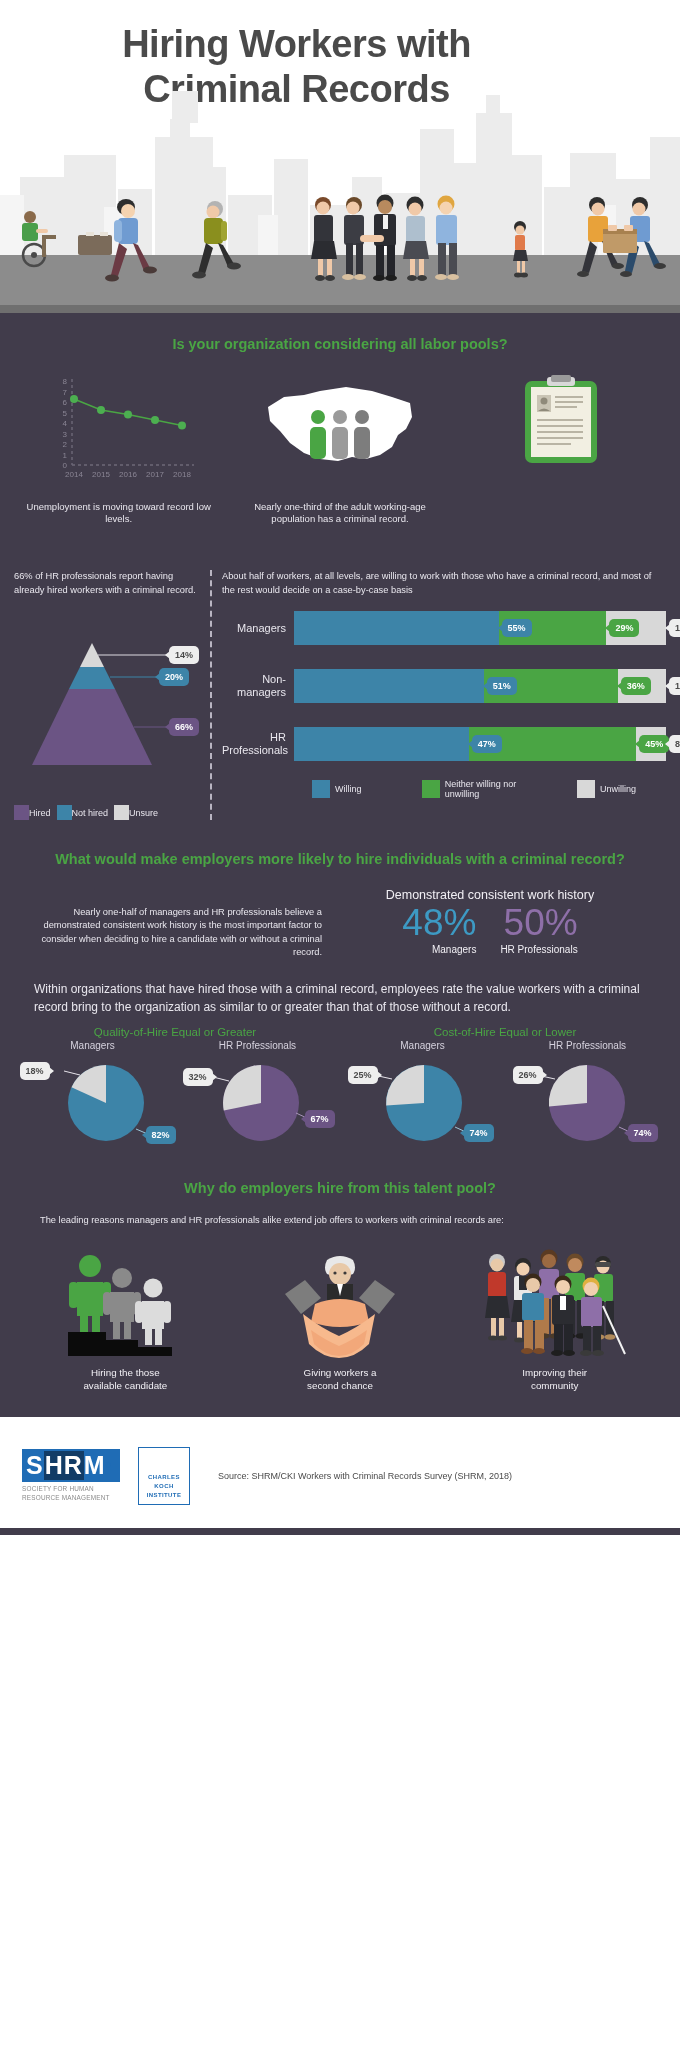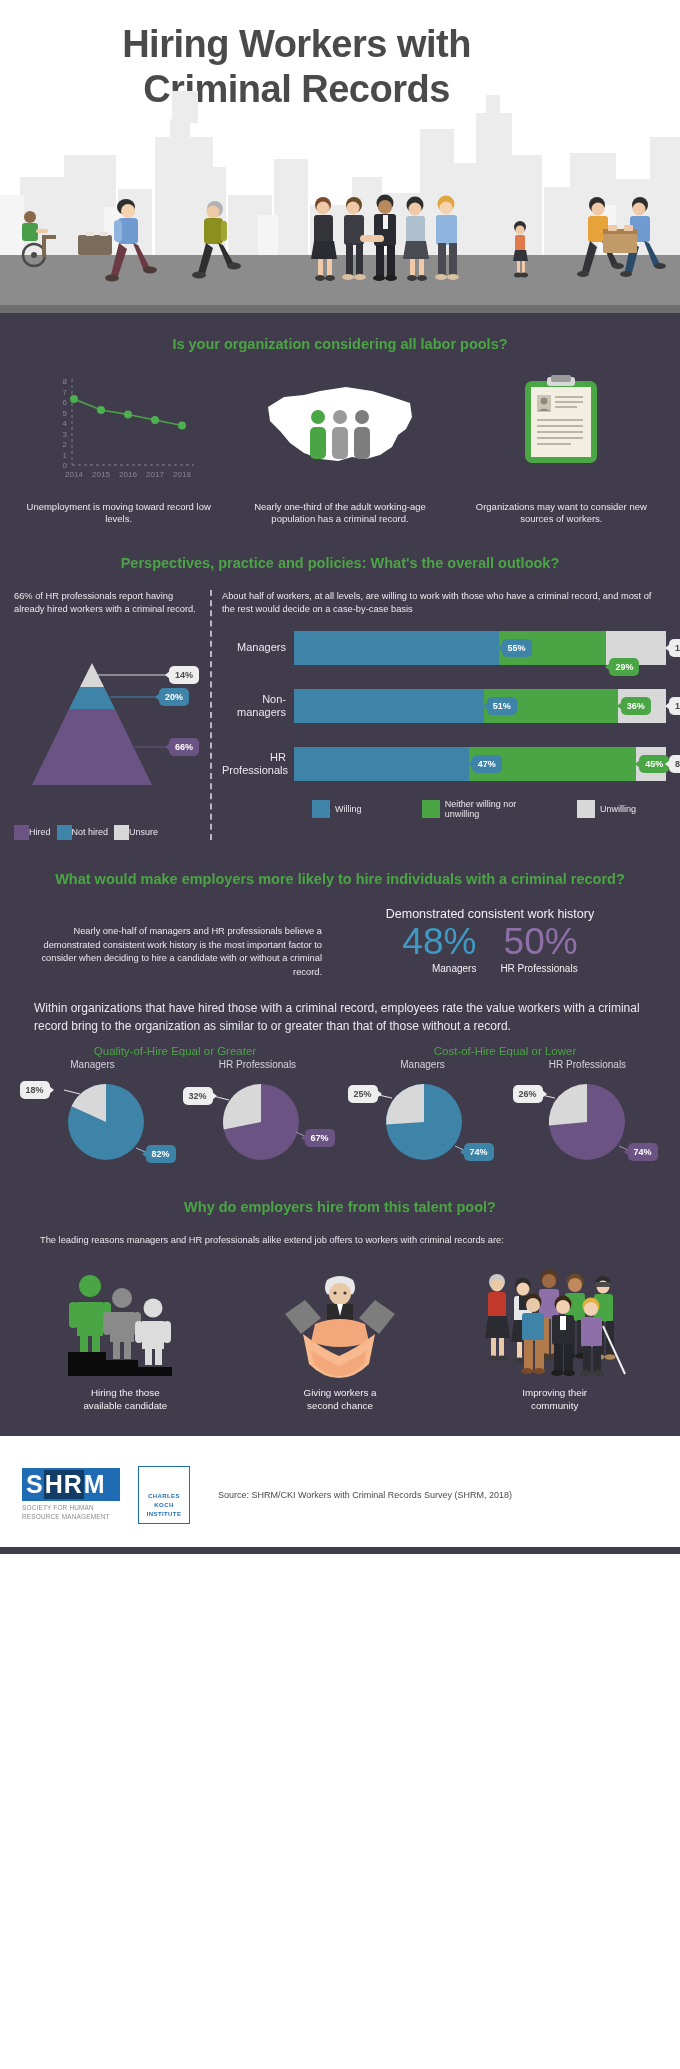--- a/index.html
+++ b/index.html
@@ -392,27 +392,25 @@
                   <rect x="38" y="33" width="22" height="2"></rect>
                   <rect x="20" y="46" width="46" height="2"></rect>
                   <rect x="20" y="52" width="46" height="2"></rect>
                   <rect x="20" y="58" width="46" height="2"></rect>
                   <rect x="20" y="64" width="46" height="2"></rect>
                   <rect x="20" y="70" width="34" height="2"></rect>
                 </g>
               </svg>
             </div>
           </div>
-          <div class="sec1-cap">Organizations may want to consider new sources of workers.</div>
         </div>
       </div>
     </div>
 
     <div class="sec2">
-      <div class="section-head sec-title-green">Perspectives, practice and policies: What's the overall outlook?</div>
 
       <div class="sec2-body">
         <div class="sec2-left">
           <div class="blurb">66% of HR professionals report having already hired workers with a criminal record.</div>
 
           <div class="pyramid-wrap">
             <svg viewBox="0 0 196 190" width="196" height="190">
 
               <path d="M78 34 L66 58 L90 58 Z" fill="#d8d8d8"></path>
 
@@ -466,21 +464,21 @@
                 <div>Managers</div>
               </div>
               <div class="bar-track">
                 <div class="seg-w" style="width:55%"></div>
                 <div class="seg-n" style="width:29%"></div>
                 <div class="seg-u" style="width:16%"></div>
                 <div class="tag blue" style="left:55%;margin-left:3px;">
                   <span class="tag-notch"></span>
                   <span>55%</span>
                 </div>
-                <div class="tag green" style="left:84%;margin-left:3px;margin-top:19px;">
+                <div class="tag green" style="left:84%;margin-left:3px;">
                   <span class="tag-notch"></span>
                   <span>29%</span>
                 </div>
                 <div class="tag grey" style="left:100%;margin-left:3px;">
                   <span class="tag-notch"></span>
                   <span>15%</span>
                 </div>
               </div>
             </div>
 

